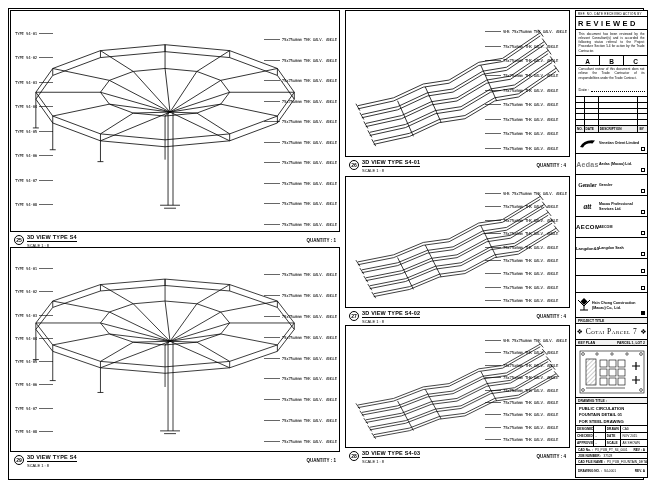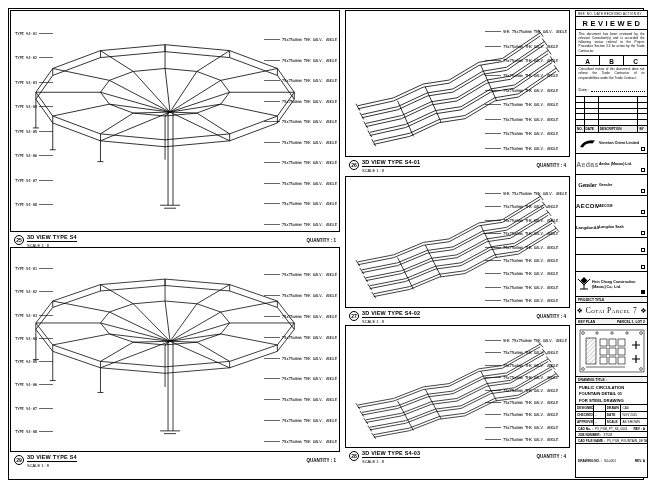--- a/index.html
+++ b/index.html
@@ -27,21 +27,21 @@
   .ann.r .lead { width:16px; margin-right:2px; }
   .ann.l .lead { width:14px; margin-left:2px; }
 
   
   .tcol { left:575px; top:10px; width:73px; height:468px; border:1px solid #000; background:#fff;
     display:flex; flex-direction:column; font-size:4px; }
   .trow { border-bottom:1px solid #000; position:relative; flex:none; overflow:hidden; }
   .microstrip { height:6px; font-size:3px; line-height:6px; white-space:nowrap; padding:0 2px;
     letter-spacing:.3px; border-bottom:1px solid #000; overflow:hidden; }
   .stamp { height:80px; }
-  .stamp-title { font-size:7.5px; font-weight:bold; letter-spacing:2.5px; text-align:center;
+  .stamp-title { font-size:7.5px; font-weight:bold; letter-spacing:2.5px; 
     border-bottom:1px solid #000; padding:2px 0 1px 2px; }
   .stamp p { font-size:3.2px; line-height:1.35; text-align:justify; padding:1.5px 2.5px; }
   .abc { display:flex; border-top:1px solid #000; border-bottom:1px solid #000; height:11px; }
   .abc span { flex:1; text-align:center; font-size:6.5px; font-weight:bold; border-right:1px solid #000; line-height:11px; }
   .abc span:last-child { border-right:none; }
   .daterow { display:flex; align-items:flex-end; padding:1px 2.5px 2px; height:12px; font-size:4px; }
   .daterow .dots { flex:1; border-bottom:1px dotted #000; margin-left:2px; height:4px; }
 
   .revgrid { height:36px; display:flex; flex-direction:column; }
   .rev-row { flex:1; display:flex; border-bottom:1px solid #000; }
@@ -631,20 +631,29 @@
   <div class="trow consult">
     <span class="logo lg-gensler">Gensler</span>
     <span class="cinfo">
       <span class="cname">Gensler</span>
       <span class="addr-bar"></span>
       <span class="addr-bar"></span>
     </span>
     <span class="chk"></span>
   </div>
 
+  <div class="trow consult">
+    <span class="logo lg-att">att</span>
+    <span class="cinfo">
+      <span class="cname">Macau Professional Services Ltd.</span>
+      <span class="addr-bar"></span>
+      <span class="addr-bar"></span>
+    </span>
+    <span class="chk"></span>
+  </div>
 
   <div class="trow consult">
     <span class="logo lg-aecom">AECOM</span>
     <span class="cinfo">
       <span class="cname">AECOM</span>
       <span class="addr-bar"></span>
       <span class="addr-bar"></span>
     </span>
     <span class="chk"></span>
   </div>

